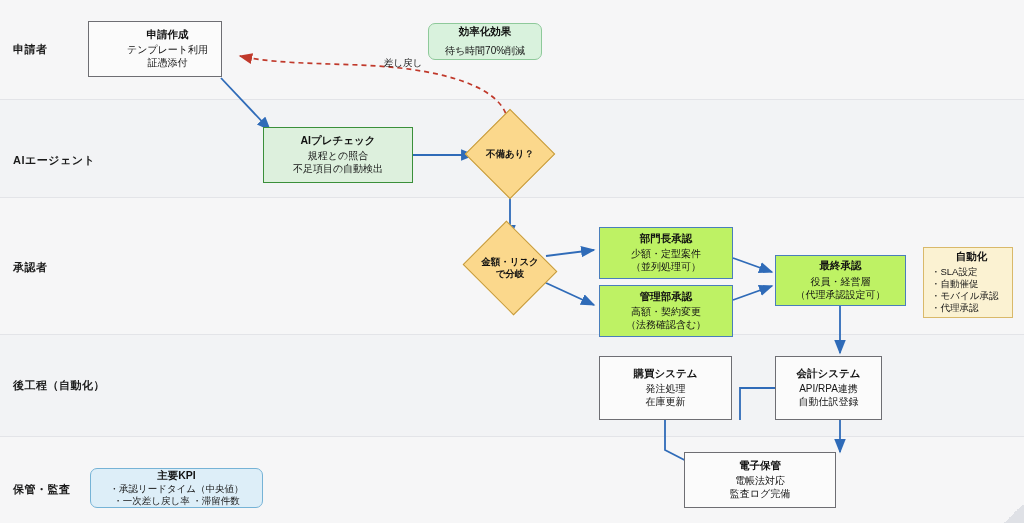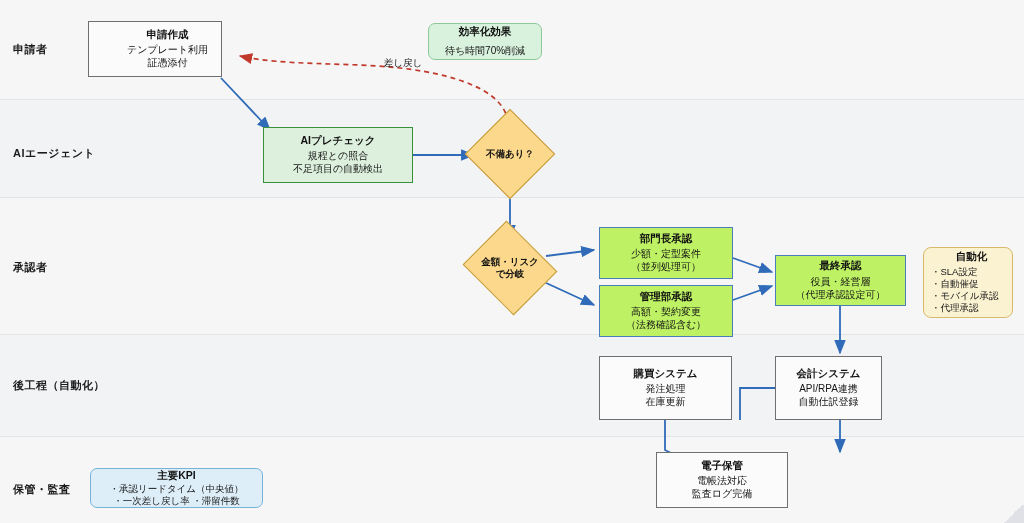--- a/index.html
+++ b/index.html
@@ -71,21 +71,21 @@
     border: 1.4px solid #3a8f3a;
   }
   .green-note {
     background: #d9f2dd;
     border: 1.2px solid #8ec99a;
     border-radius: 7px;
   }
   .cream-note {
     background: #fbf2d2;
     border: 1.3px solid #d9b96a;
-    border-radius: 8px;
+    border-radius: 0;
     align-items: flex-start;
     padding-left: 7px;
   }
   .cream-note .ttl { align-self: center; }
   .cream-note .sub { text-align: left; font-size: 9.5px; }
   .kpi-note {
     background: #ddeef8;
     border: 1.3px solid #76b3d6;
     border-radius: 7px;
   }
@@ -145,21 +145,21 @@
 
 <div id="canvas">
 
   <div class="lane" style="top:0px;height:100px;"></div>
   <div class="lane alt" style="top:100px;height:98px;"></div>
   <div class="lane" style="top:198px;height:137px;"></div>
   <div class="lane alt" style="top:335px;height:102px;"></div>
   <div class="lane" style="top:437px;height:86px;border-bottom:none;"></div>
 
   <div class="lane-label" style="top:42px;">申請者</div>
-  <div class="lane-label" style="top:146px;text-align:right;">AIエージェント</div>
+  <div class="lane-label" style="top:153px;text-align:right;">AIエージェント</div>
   <div class="lane-label" style="top:260px;">承認者</div>
   <div class="lane-label" style="top:378px;">後工程（自動化）</div>
   <div class="lane-label" style="top:482px;">保管・監査</div>
 
   <svg id="wires" viewBox="0 0 1024 523">
     <defs>
       <marker id="ah-blue" markerWidth="9" markerHeight="9" refX="7.2" refY="3.2" orient="auto" markerUnits="strokeWidth">
         <path d="M0,0 L8,3.2 L0,6.4 z" fill="#2f6bb8"></path>
       </marker>
       <marker id="ah-red" markerWidth="9" markerHeight="9" refX="7.2" refY="3.2" orient="auto" markerUnits="strokeWidth">
@@ -269,20 +269,20 @@
     <div class="sub">API/RPA連携</div>
     <div class="sub">自動仕訳登録</div>
   </div>
 
   <div class="node kpi-note" style="left:90px; top:468px; width:173px; height:40px;">
     <div class="ttl" style="margin-bottom:1px;">主要KPI</div>
     <div class="sub">・承認リードタイム（中央値）</div>
     <div class="sub">・一次差し戻し率 ・滞留件数</div>
   </div>
 
-  <div class="node plain" style="left:656px; top:452px; width:132px; height:56px;">
+  <div class="node plain" style="left:684px; top:452px; width:152px; height:56px;">
     <div class="ttl">電子保管</div>
     <div class="sub">電帳法対応</div>
     <div class="sub">監査ログ完備</div>
   </div>
 
   <div class="corner-mark"></div>
 </div>
 
 </body></html>

